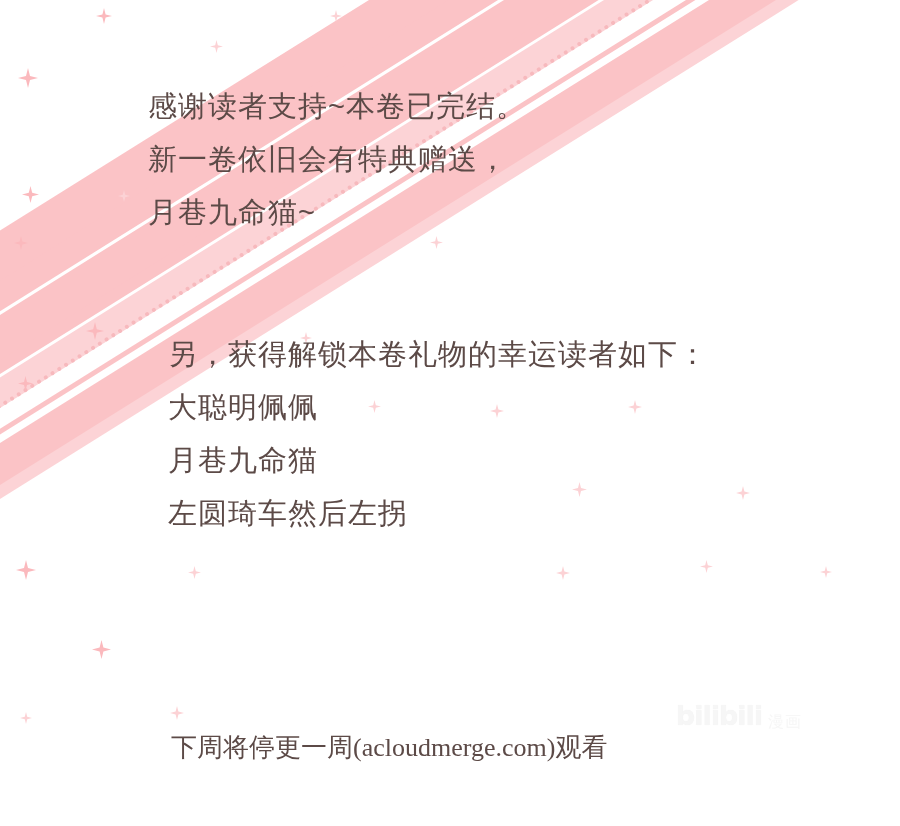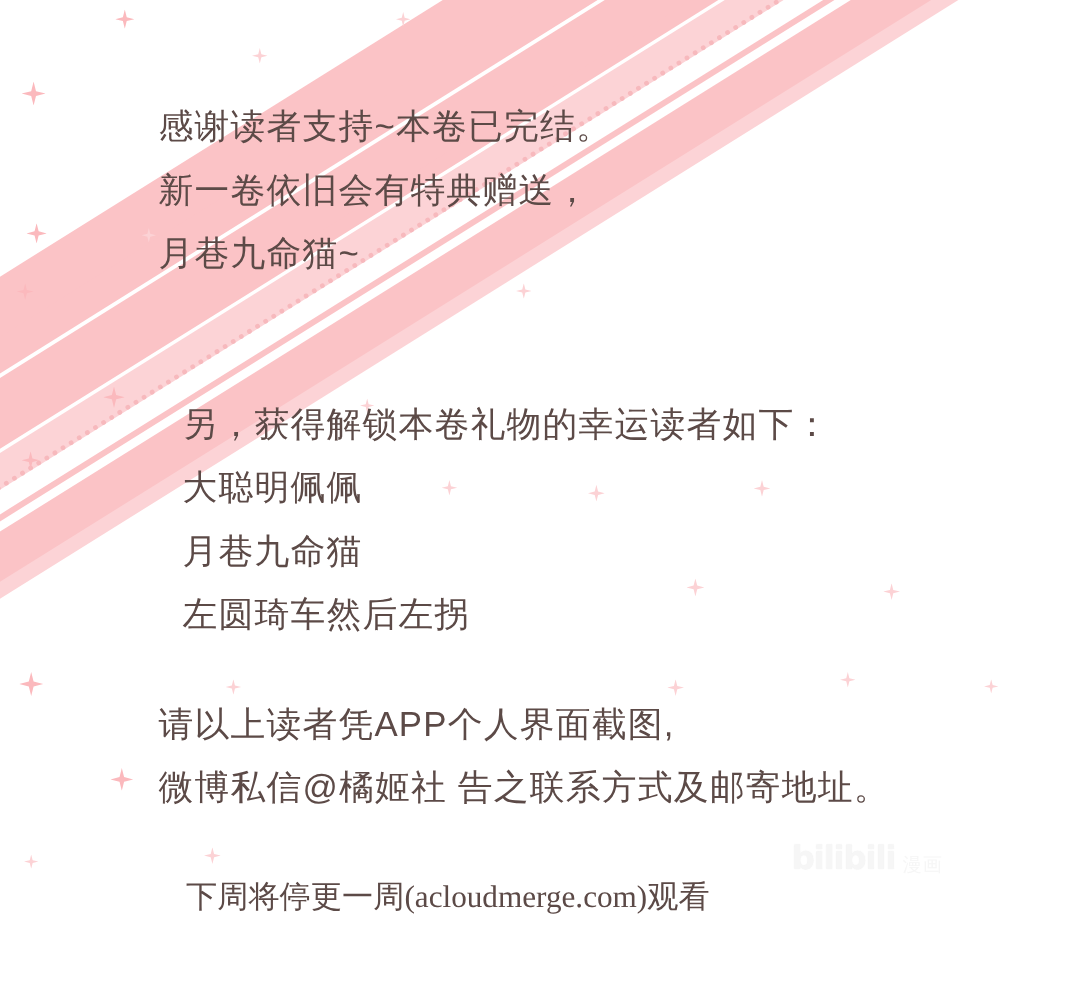--- a/index.html
+++ b/index.html
@@ -55,21 +55,21 @@
     width: 100%;
     height: 100%;
     background: #fbb9bd;
     clip-path: polygon(50% 0%, 60% 40%, 100% 50%, 60% 60%, 50% 100%, 40% 60%, 0% 50%, 40% 40%);
   }
   .sparkle.light i { background: #fcd2d5; }
 
   
   .content {
     position: absolute;
-    left: 0;
+    left: 16px;
     top: 0;
     width: 808px;
     height: 826px;
   }
   .block {
     position: absolute;
     left: 132px;
   }
   .line {
     color: #5c4a47;
@@ -219,24 +219,20 @@
       <div class="line">月巷九命猫~</div>
     </div>
 
     <div class="block" id="para2">
       <div class="line">另，获得解锁本卷礼物的幸运读者如下：</div>
       <div class="line">大聪明佩佩</div>
       <div class="line">月巷九命猫</div>
       <div class="line">左圆琦车然后左拐</div>
     </div>
 
-    <div class="block" id="para3">
-      <div class="line">请以上读者凭APP个人界面截图,</div>
-      <div class="line">微博私信@橘姬社 告之联系方式及邮寄地址。</div>
-    </div>
 
     <div class="footer">下周将停更一周(acloudmerge.com)观看</div>
 
     <div class="watermark">
       <span class="wm-logo">bilibili</span>
       <span class="wm-word">漫画</span>
     </div>
 
   </div>
 </div>

